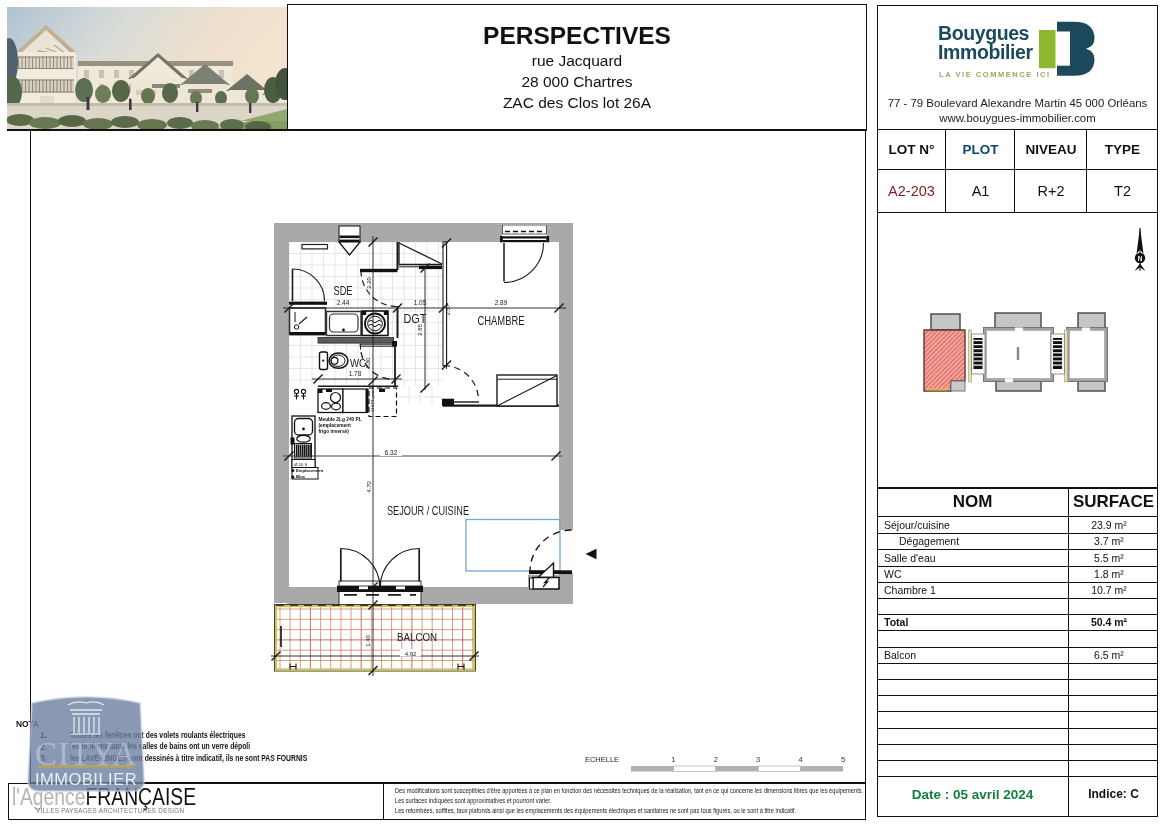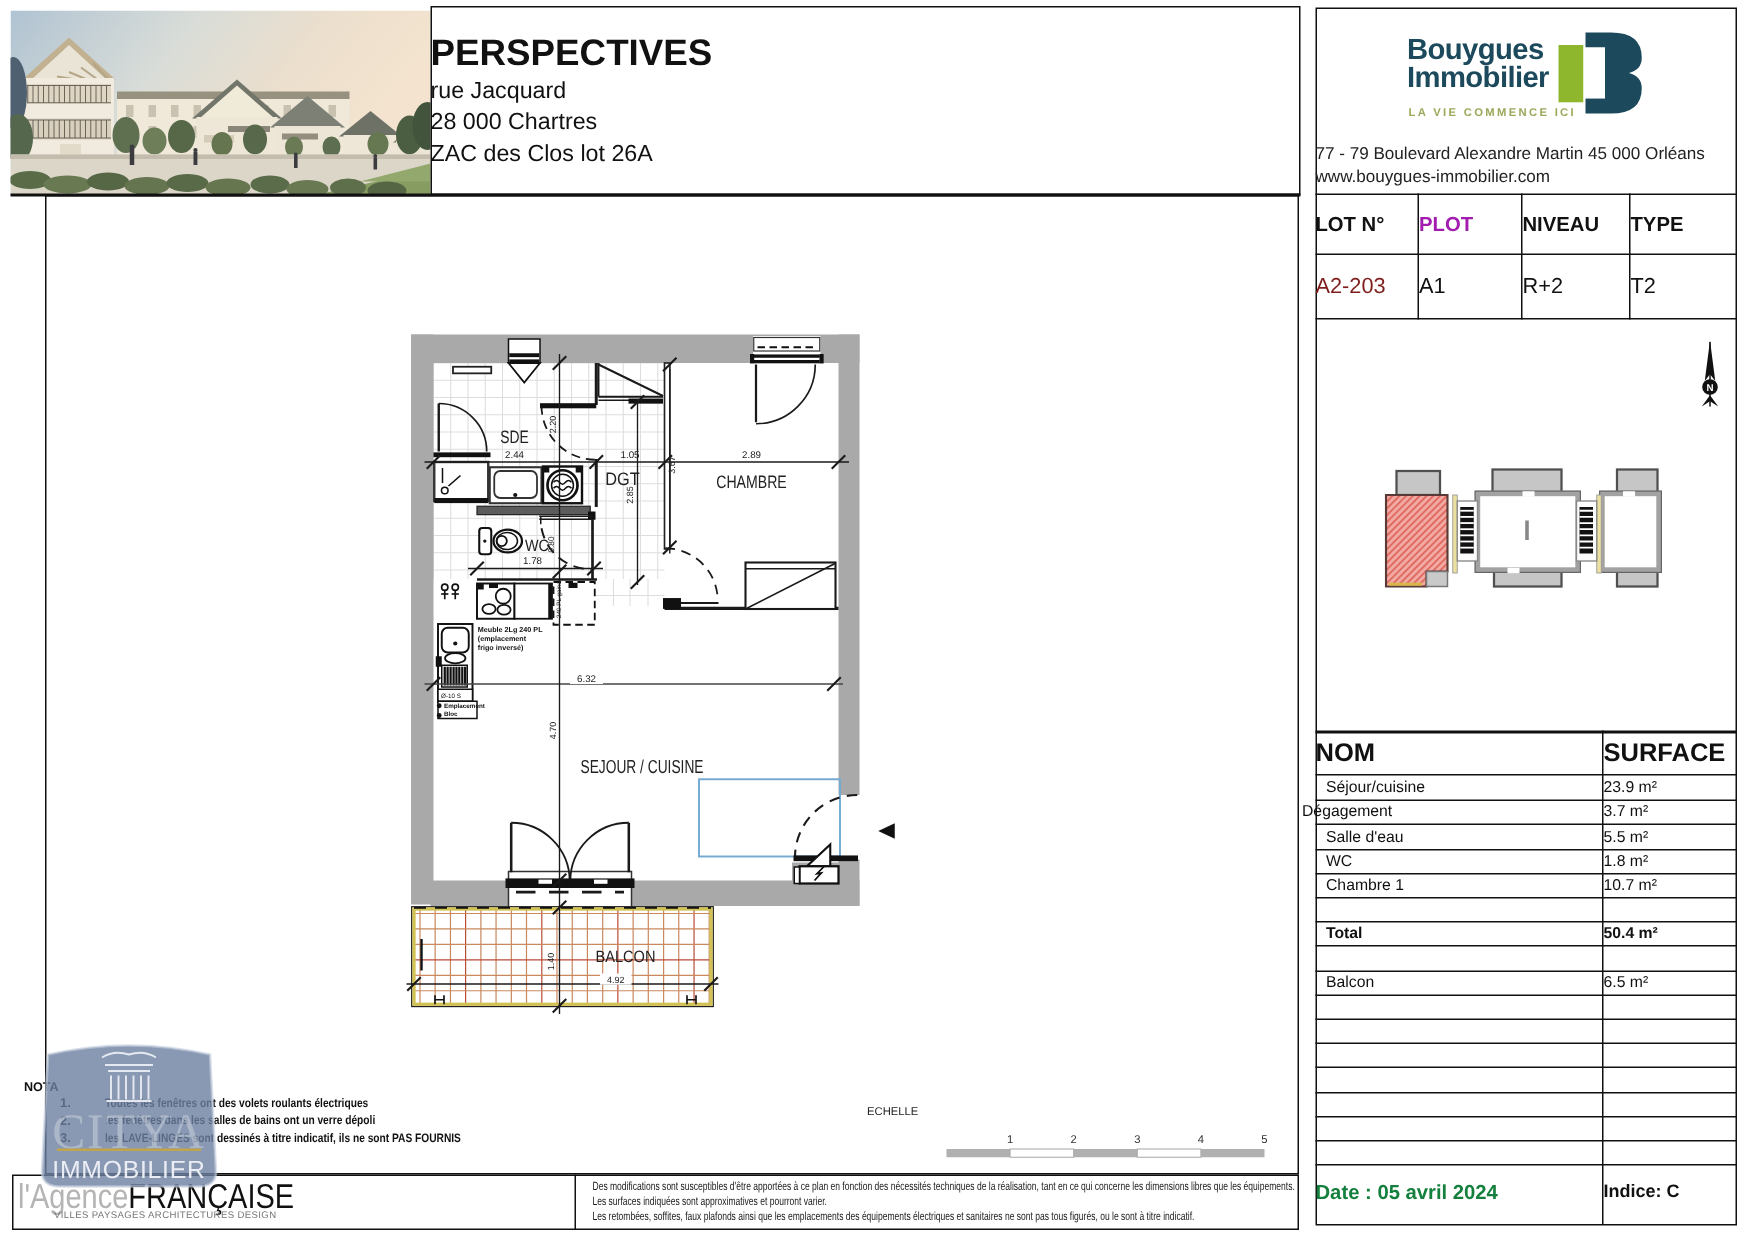--- a/index.html
+++ b/index.html
@@ -1,19 +1,19 @@
 <!DOCTYPE html>
 <html><head>
 <meta charset="utf-8">
 <style>
 html,body{margin:0;padding:0;background:#fff}
 body{width:1169px;height:826px;position:relative;font-family:"Liberation Sans",sans-serif;overflow:hidden}
 .abs{position:absolute}
 .bx{position:absolute;border:1.6px solid #111;box-sizing:border-box}
-.ctr{text-align:left}
+.ctr{text-align:center}
 </style>
 </head>
 <body>
 
 <svg class="abs" style="left:0;top:0" width="1169" height="826" viewBox="0 0 1169 826">
 <defs>
       <clipPath id="ph">
         <rect x="7" y="7" width="280" height="123"></rect>
       </clipPath>
 <linearGradient id="sky" x1="0" y1="0" x2="1" y2="0.35">
@@ -627,21 +627,21 @@
 
 <div class="abs" style="left:877px;top:129px;width:281px;height:1.4px;background:#111"></div>
 <div class="abs" style="left:877px;top:169px;width:281px;height:1.4px;background:#111"></div>
 <div class="abs" style="left:877px;top:212px;width:281px;height:1.4px;background:#111"></div>
 <div class="abs" style="left:945px;top:129px;width:1.4px;height:84px;background:#111"></div>
 <div class="abs" style="left:1014px;top:129px;width:1.4px;height:84px;background:#111"></div>
 <div class="abs" style="left:1086px;top:129px;width:1.4px;height:84px;background:#111"></div>
 
 <div class="abs ctr" style="left:877px;top:142px;width:69px;font-size:13.5px;font-weight:bold;color:#111">LOT N°</div>
 
-<div class="abs ctr" style="left:946px;top:142px;width:69px;font-size:13.5px;font-weight:bold;color:#a21caf">PLOT</div>
+<div class="abs ctr" style="left:946px;top:142px;width:69px;font-size:13.5px;font-weight:bold;color:#0c4a6e">PLOT</div>
 
 <div class="abs ctr" style="left:1015px;top:142px;width:72px;font-size:13.5px;font-weight:bold;color:#111">NIVEAU</div>
 
 <div class="abs ctr" style="left:1087px;top:142px;width:71px;font-size:13.5px;font-weight:bold;color:#111">TYPE</div>
 
 <div class="abs ctr" style="left:877px;top:183px;width:69px;font-size:14.5px;color:#7f1d1d">A2-203</div>
 
 <div class="abs ctr" style="left:946px;top:183px;width:69px;font-size:14.5px;color:#111">A1</div>
 
 <div class="abs ctr" style="left:1015px;top:183px;width:72px;font-size:14.5px;color:#111">R+2</div>
@@ -652,21 +652,21 @@
 <div class="abs" style="left:877px;top:516px;width:281px;height:1.2px;background:#111"></div>
 <div class="abs" style="left:1068px;top:487px;width:1.4px;height:329px;background:#111"></div>
 <div class="abs ctr" style="left:877px;top:492px;width:191px;font-size:17px;font-weight:bold;color:#111">NOM</div>
 <div class="abs ctr" style="left:1069px;top:492px;width:89px;font-size:17px;font-weight:bold;color:#111">SURFACE</div>
 
 <div class="abs" style="left:877px;top:533.2px;width:281px;height:1.1px;background:#111"></div>
 <div class="abs" style="left:884px;top:519.2px;font-size:10.5px;color:#111">Séjour/cuisine</div>
 <div class="abs ctr" style="left:1069px;top:519.2px;width:80px;font-size:10.5px;color:#111">23.9 m²</div>
 
 <div class="abs" style="left:877px;top:549.4px;width:281px;height:1.1px;background:#111"></div>
-<div class="abs" style="left:868px;top:535.4px;font-size:10.5px;color:#111">Dégagement</div>
+<div class="abs" style="left:899px;top:535.4px;font-size:10.5px;color:#111">Dégagement</div>
 <div class="abs ctr" style="left:1069px;top:535.4px;width:80px;font-size:10.5px;color:#111">3.7 m²</div>
 
 <div class="abs" style="left:877px;top:565.6px;width:281px;height:1.1px;background:#111"></div>
 <div class="abs" style="left:884px;top:551.6px;font-size:10.5px;color:#111">Salle d'eau</div>
 <div class="abs ctr" style="left:1069px;top:551.6px;width:80px;font-size:10.5px;color:#111">5.5 m²</div>
 
 <div class="abs" style="left:877px;top:581.8px;width:281px;height:1.1px;background:#111"></div>
 <div class="abs" style="left:884px;top:567.8px;font-size:10.5px;color:#111">WC</div>
 <div class="abs ctr" style="left:1069px;top:567.8px;width:80px;font-size:10.5px;color:#111">1.8 m²</div>
 
@@ -708,21 +708,21 @@
 
 <div class="abs" style="left:40px;top:730px;font-size:8.6px;font-weight:bold;color:#111">1.</div>
 <div class="abs" style="left:70px;top:730.5px;font-size:8.2px;font-weight:bold;color:#111;white-space:nowrap;transform:scaleX(0.83);transform-origin:0 0">Toutes les fenêtres ont des volets roulants électriques</div>
 
 <div class="abs" style="left:40px;top:741.5px;font-size:8.6px;font-weight:bold;color:#111">2.</div>
 <div class="abs" style="left:70px;top:742px;font-size:8.2px;font-weight:bold;color:#111;white-space:nowrap;transform:scaleX(0.83);transform-origin:0 0">les fenêtres dans les salles de bains ont un verre dépoli</div>
 
 <div class="abs" style="left:40px;top:753px;font-size:8.6px;font-weight:bold;color:#111">3.</div>
 <div class="abs" style="left:70px;top:753.5px;font-size:8.2px;font-weight:bold;color:#111;white-space:nowrap;transform:scaleX(0.83);transform-origin:0 0">les LAVE-LINGES sont dessinés à titre indicatif, ils ne sont PAS FOURNIS</div>
 
-<div class="abs" style="left:578px;top:736px;width:48px;font-size:7.5px;color:#222;text-align:left">ECHELLE</div>
+<div class="abs" style="left:578px;top:755px;width:48px;font-size:7.5px;color:#222;text-align:center">ECHELLE</div>
 
 <div class="bx" style="left:8px;top:783px;width:858px;height:37px;border-width:1.4px"></div>
 
 <div class="abs" style="left:383px;top:783px;width:1.4px;height:37px;background:#111"></div>
 
 <div class="abs" style="left:12px;top:784px;font-size:23px;color:#111;white-space:nowrap;transform:scaleX(0.84);transform-origin:0 0"><span style="color:#b4b4b4">l'Agence</span><span>FRANÇAISE</span></div>
 
 <div class="abs" style="left:36px;top:806.5px;font-size:6.4px;color:#777;letter-spacing:0.25px">VILLES PAYSAGES ARCHITECTURES DESIGN</div>
 
 <div class="abs" style="left:395px;top:785.5px;font-size:7.9px;line-height:10.3px;color:#1a1a1a;white-space:nowrap;transform:scaleX(0.72);transform-origin:0 0">Des modifications sont susceptibles d'être apportées à ce plan en fonction des nécessités techniques de la réalisation, tant en ce qui concerne les dimensions libres que les équipements.<br>Les surfaces indiquées sont approximatives et pourront varier.<br>Les retombées, soffites, faux plafonds ainsi que les emplacements des équipements électriques et sanitaires ne sont pas tous figurés, ou le sont à titre indicatif.</div>

